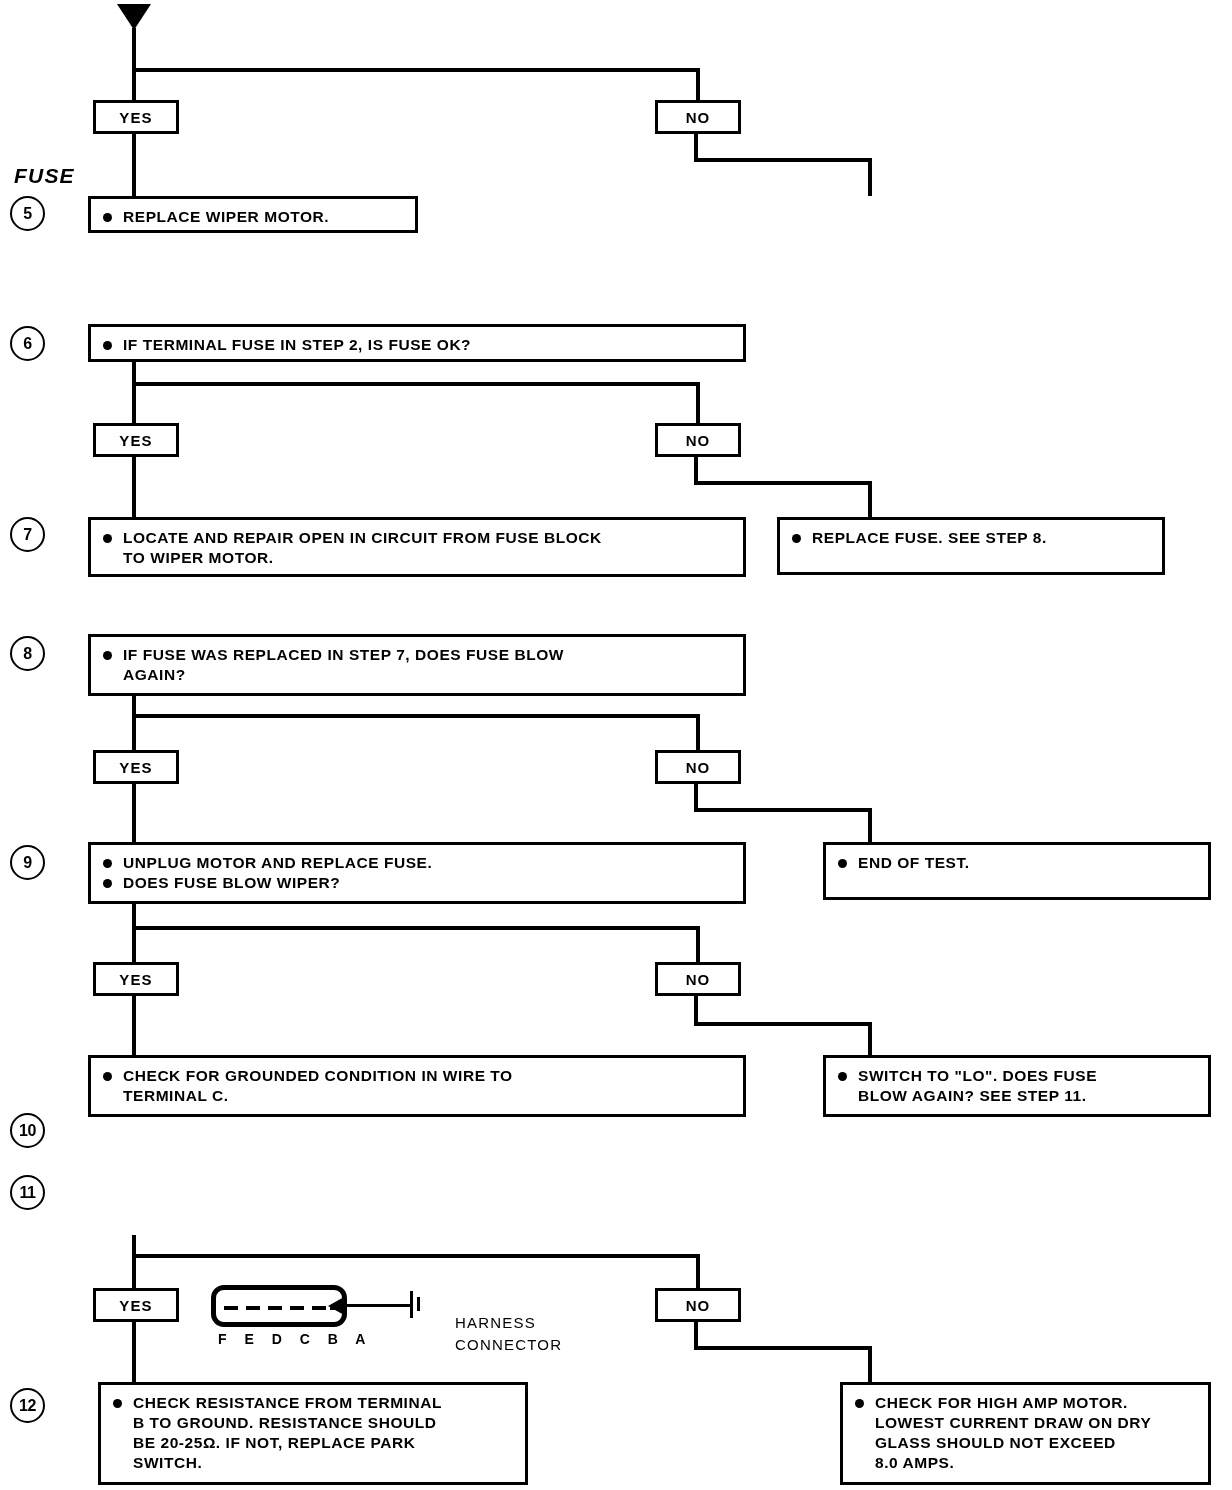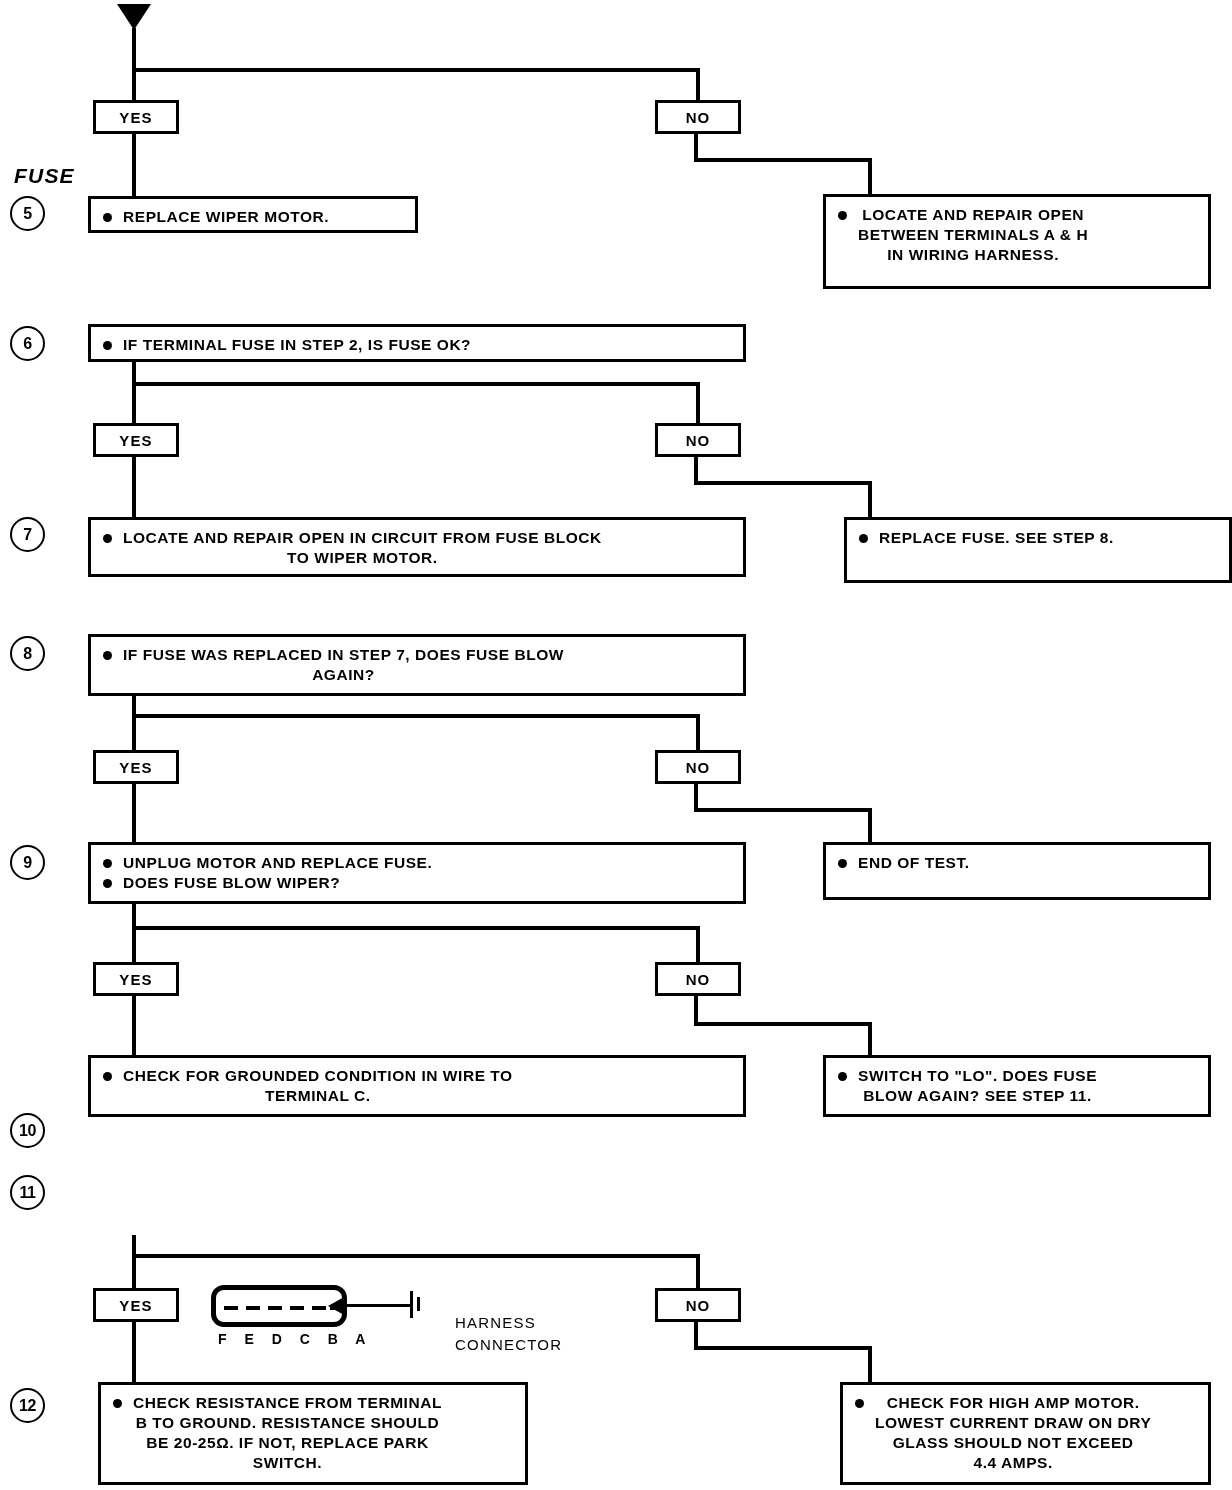--- a/index.html
+++ b/index.html
@@ -49,21 +49,20 @@
     border-radius: 50%;
     background: #000000;
     margin-top: 6px;
     margin-right: 11px;
   }
   .stmt-text {
     font-size: 15.5px;
     font-weight: bold;
     letter-spacing: 0.55px;
     white-space: pre-line;
-    text-align: center;
   }
 
   
   .yn {
     position: absolute;
     box-sizing: border-box;
     border: 3px solid #000000;
     background: #ffffff;
     display: flex;
     align-items: center;
@@ -181,28 +180,20 @@
   <div class="line-h" style="left:694px; top:158px; width:178px;"></div>
   <div class="line-v" style="left:868px; top:158px; height:38px;"></div>
 
   <div class="box stmt" style="left:88px; top:196px; width:330px; height:37px;">
     <div class="stmt-row">
       <span class="bullet"></span>
       <span class="stmt-text">REPLACE WIPER MOTOR.</span>
     </div>
   </div>
 
-  <div class="box stmt" style="left:823px; top:194px; width:388px; height:95px;">
-    <div class="stmt-row">
-      <span class="bullet"></span>
-      <span class="stmt-text">LOCATE AND REPAIR OPEN
-BETWEEN TERMINALS  A &amp; H
-IN WIRING HARNESS.</span>
-    </div>
-  </div>
 
   <div class="box stmt" style="left:88px; top:324px; width:658px; height:38px;">
     <div class="stmt-row">
       <span class="bullet"></span>
       <span class="stmt-text">IF TERMINAL FUSE IN STEP 2, IS FUSE OK?</span>
     </div>
   </div>
 
   <div class="line-v" style="left:132px; top:362px; height:63px;"></div>
   <div class="line-h" style="left:132px; top:382px; width:568px;"></div>
@@ -221,21 +212,21 @@
   <div class="line-v" style="left:868px; top:481px; height:38px;"></div>
 
   <div class="box stmt" style="left:88px; top:517px; width:658px; height:60px;">
     <div class="stmt-row">
       <span class="bullet"></span>
       <span class="stmt-text">LOCATE AND REPAIR OPEN IN CIRCUIT FROM FUSE BLOCK
 TO WIPER MOTOR.</span>
     </div>
   </div>
 
-  <div class="box stmt" style="left:844px; top:517px; width:388px; height:66px;">
+  <div class="box stmt" style="left:777px; top:517px; width:388px; height:58px;">
     <div class="stmt-row">
       <span class="bullet"></span>
       <span class="stmt-text">REPLACE FUSE. SEE STEP 8.</span>
     </div>
   </div>
 
   <div class="box stmt" style="left:88px; top:634px; width:658px; height:62px;">
     <div class="stmt-row">
       <span class="bullet"></span>
       <span class="stmt-text">IF FUSE WAS REPLACED IN STEP 7, DOES FUSE BLOW
@@ -354,17 +345,17 @@
 SWITCH.</span>
     </div>
   </div>
 
   <div class="box stmt" style="left:840px; top:1382px; width:371px; height:103px;">
     <div class="stmt-row">
       <span class="bullet"></span>
       <span class="stmt-text">CHECK FOR HIGH AMP MOTOR.
 LOWEST CURRENT DRAW ON DRY
 GLASS SHOULD NOT EXCEED
-4.4 AMPS.</span>
+8.0 AMPS.</span>
     </div>
   </div>
 
 </div>
 
 </body></html>

